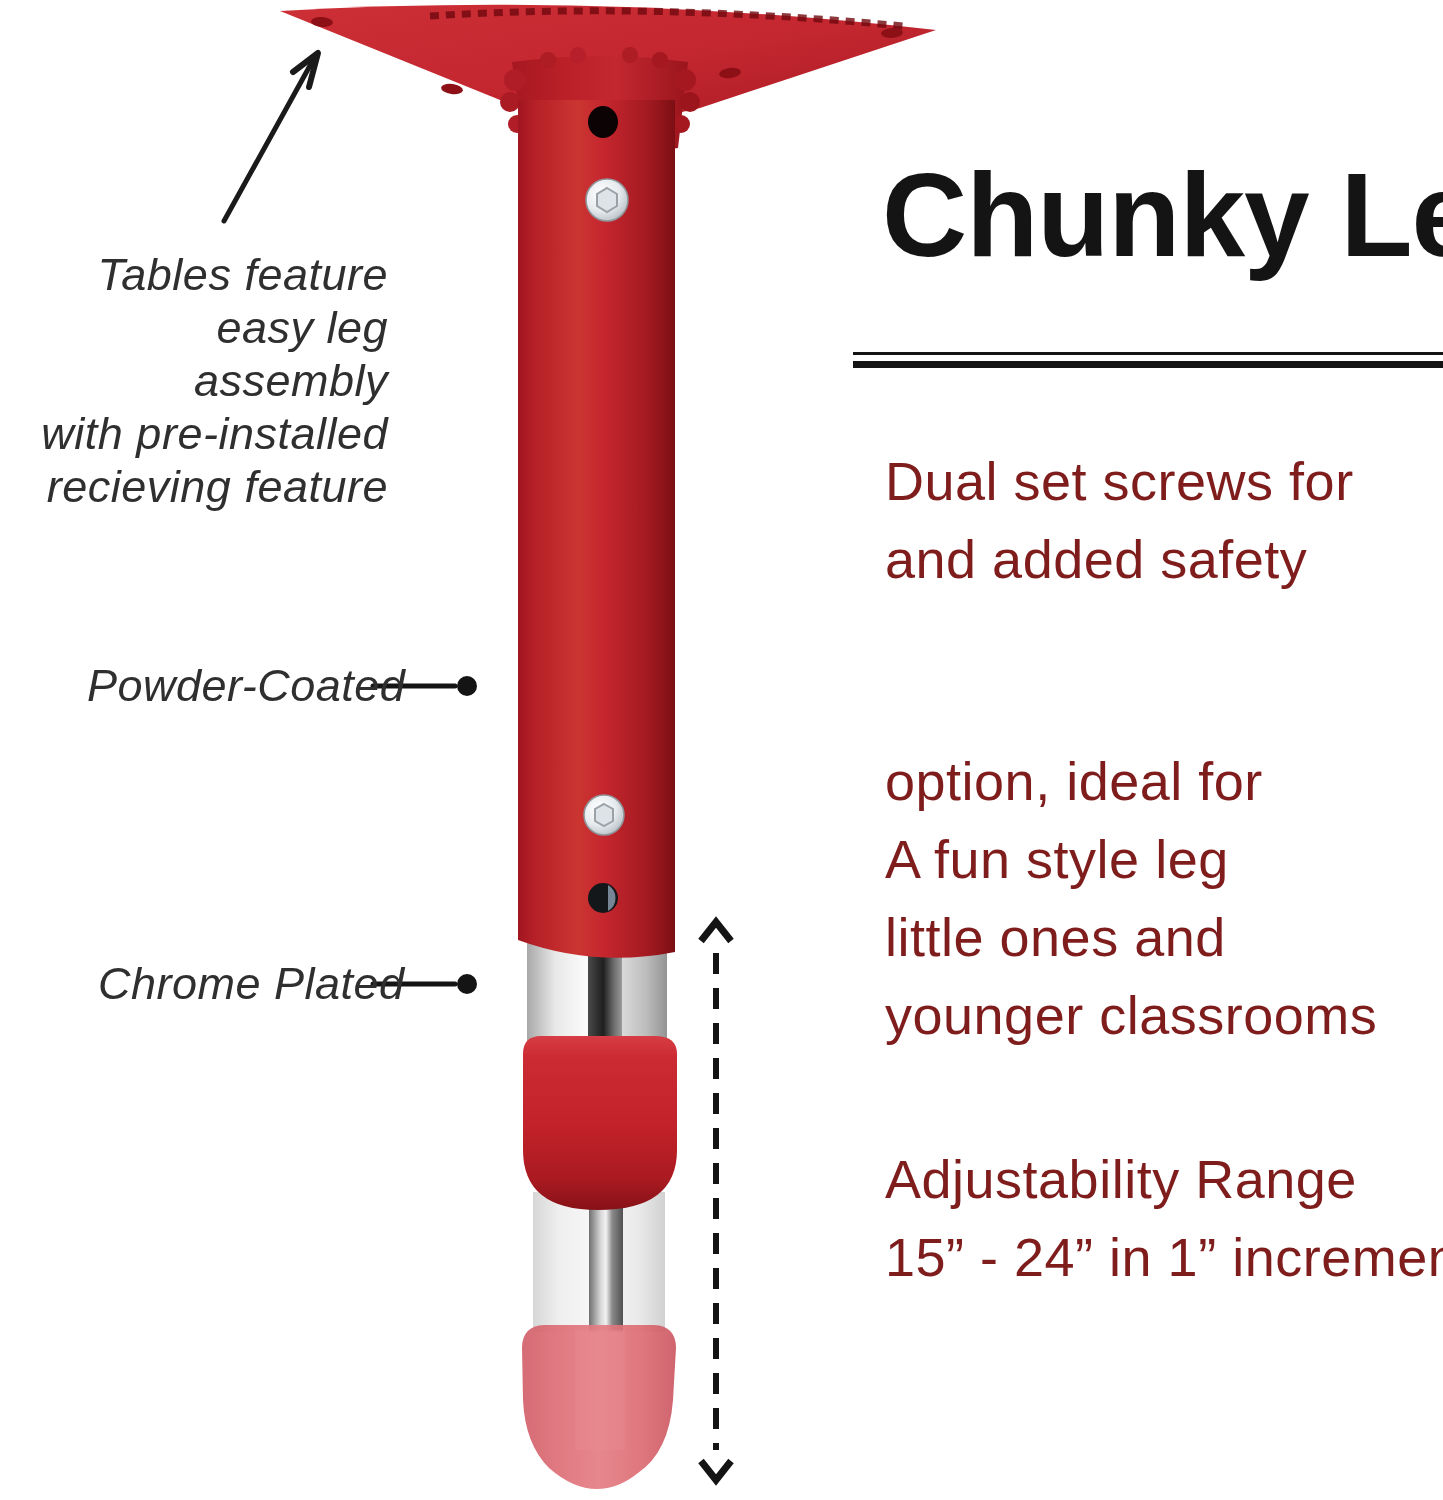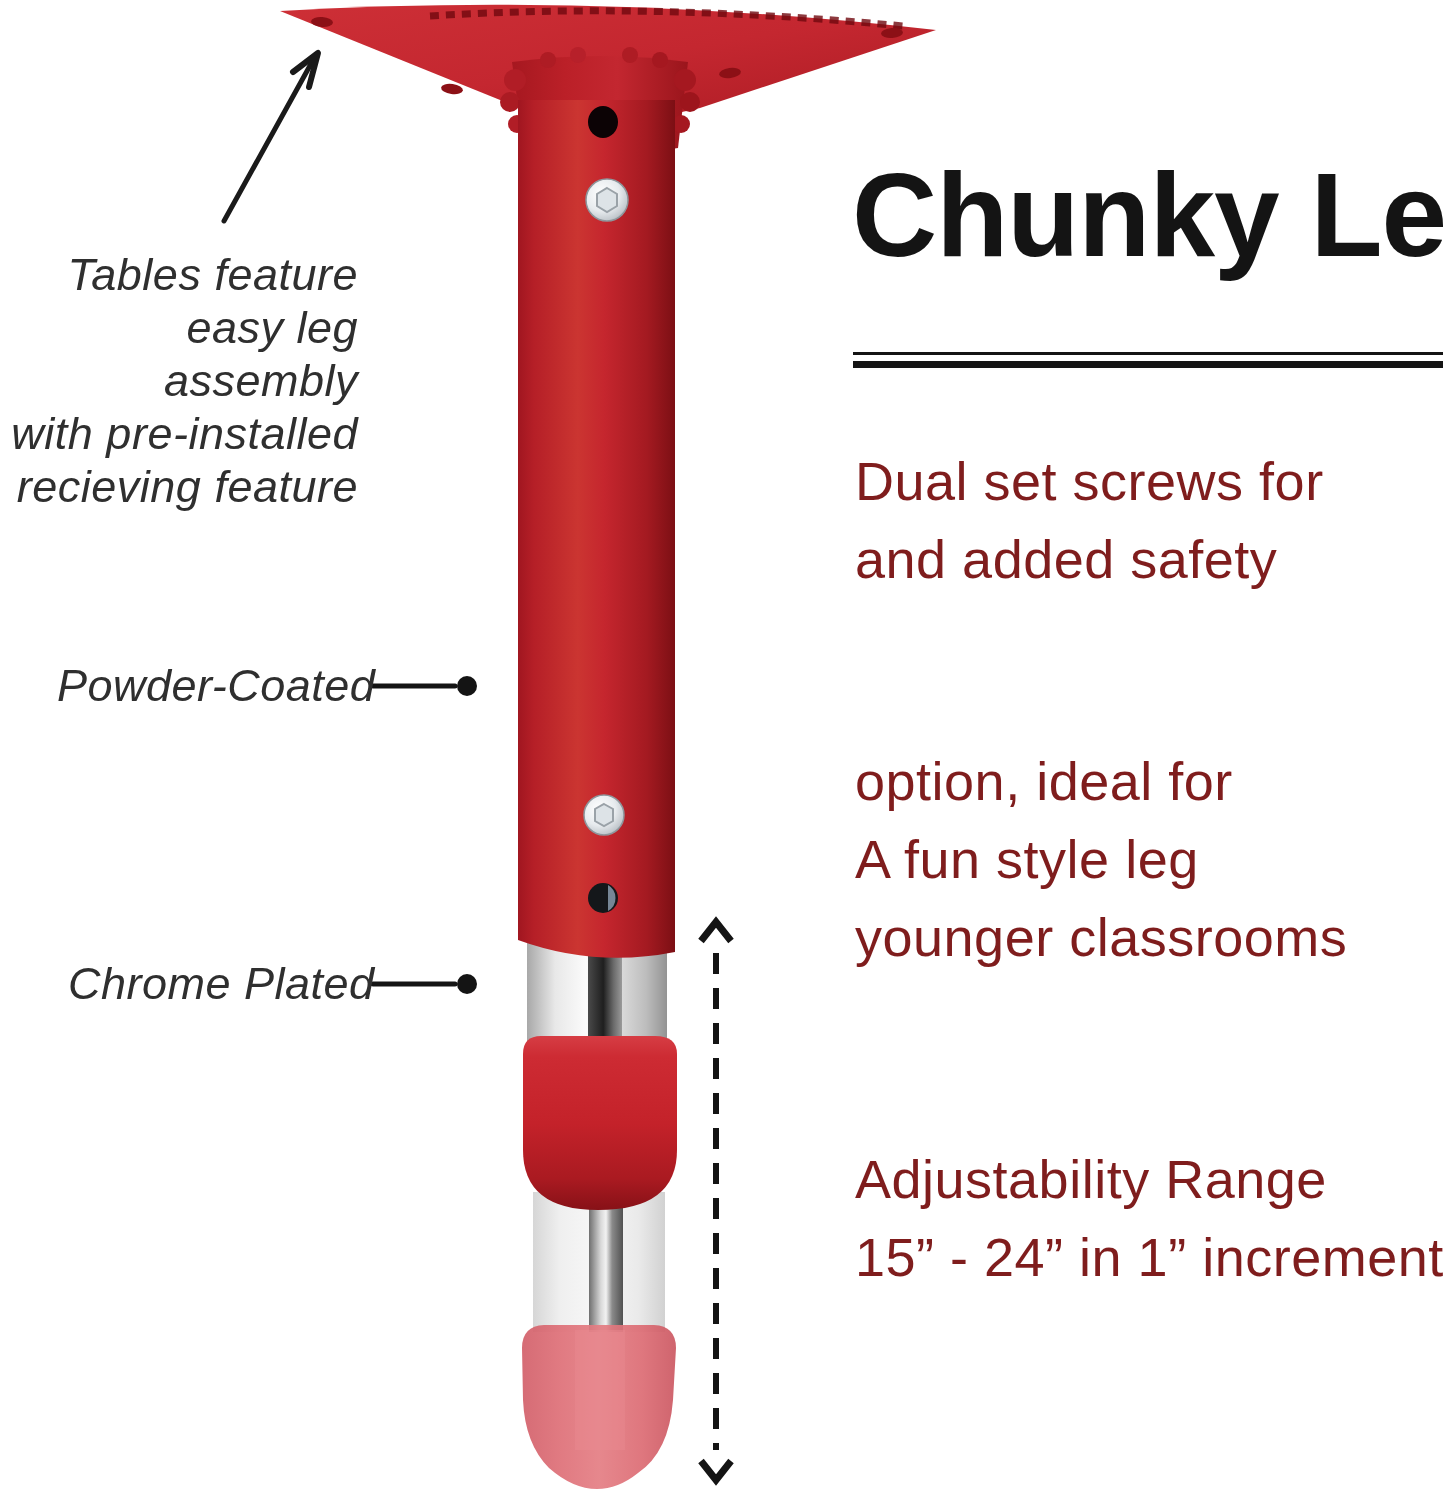--- a/index.html
+++ b/index.html
@@ -1,21 +1,21 @@
 <!DOCTYPE html>
 <html><head>
 <meta charset="utf-8">
 <style>
   html,body{margin:0;padding:0;background:#ffffff;}
   #stage{
     position:relative;width:1443px;height:1500px;background:#ffffff;
     overflow:hidden;font-family:"Liberation Sans",sans-serif;color:#2e2e2e;
   }
   #leg-svg{position:absolute;left:0;top:0;width:1443px;height:1500px;}
-  .txt{position:absolute;white-space:nowrap;}
+  .txt{position:absolute;white-space:nowrap;padding-left:30px;}
   .callout{
     font-style:italic;font-weight:300;font-size:45px;line-height:53px;
     color:#2f2f2f;letter-spacing:.5px;
   }
   #assembly-note{top:248px;left:0;width:358px;text-align:right;white-space:normal;}
   #powder-label{top:659px;left:45px;margin-left:12px;}
   #chrome-label{top:957px;left:68px;}
   #product-title{
     top:156px;left:852px;font-size:118px;line-height:1;font-weight:700;
     letter-spacing:-1px;color:#141414;
@@ -204,20 +204,21 @@
   <div id="title-rule-thick" class="rule"></div>
 
   <div id="feature-dual" class="txt feature">
     <div>Dual set screws for</div>
     <div>and added safety</div>
   </div>
 
   <div id="feature-fun" class="txt feature">
     <div>option, ideal for</div>
     <div>A fun style leg</div>
+    <div>little ones and</div>
     <div>younger classrooms</div>
   </div>
 
   <div id="feature-adjust" class="txt feature">
     <div>Adjustability Range</div>
     <div>15” - 24” in 1” increments</div>
   </div>
 
 </div>
 

